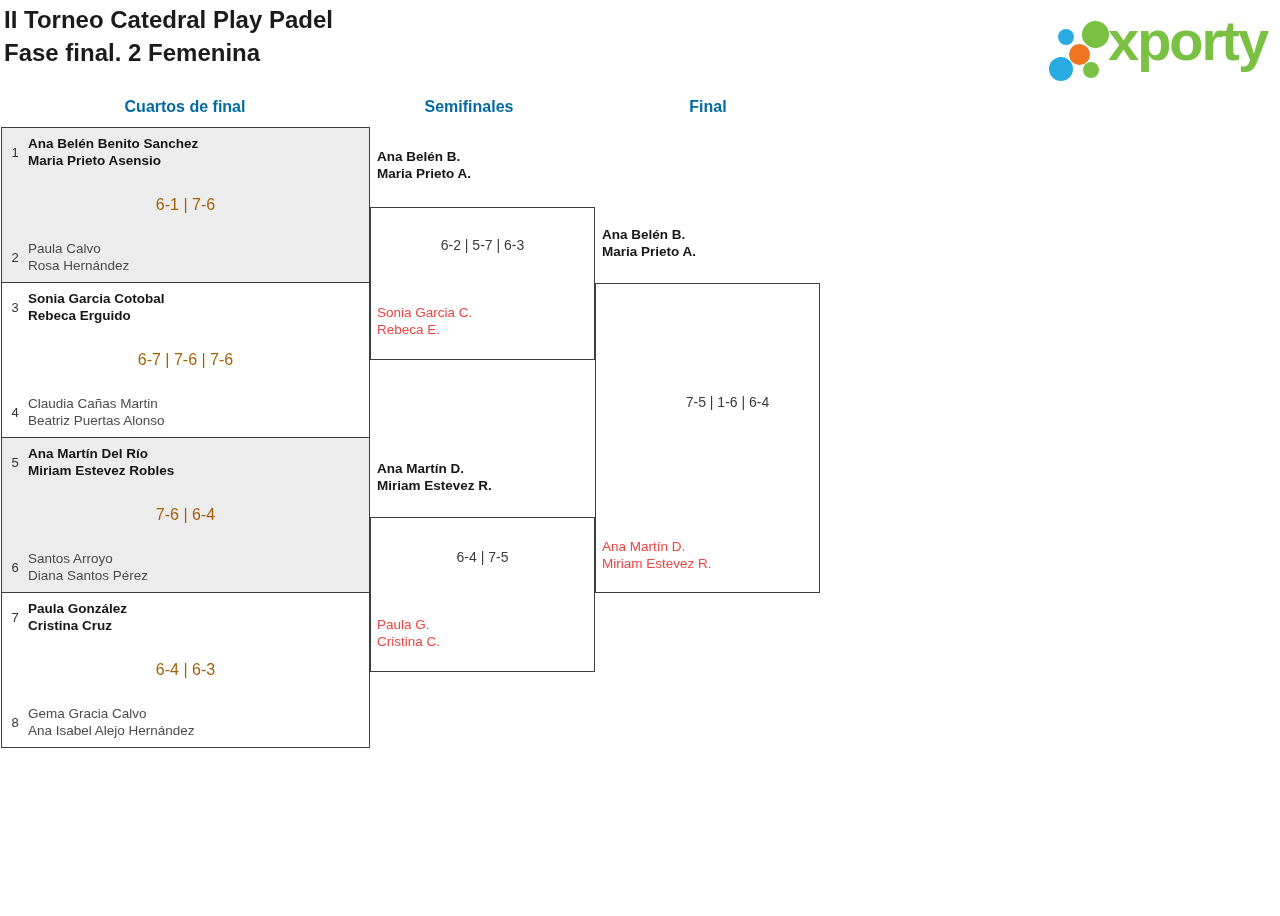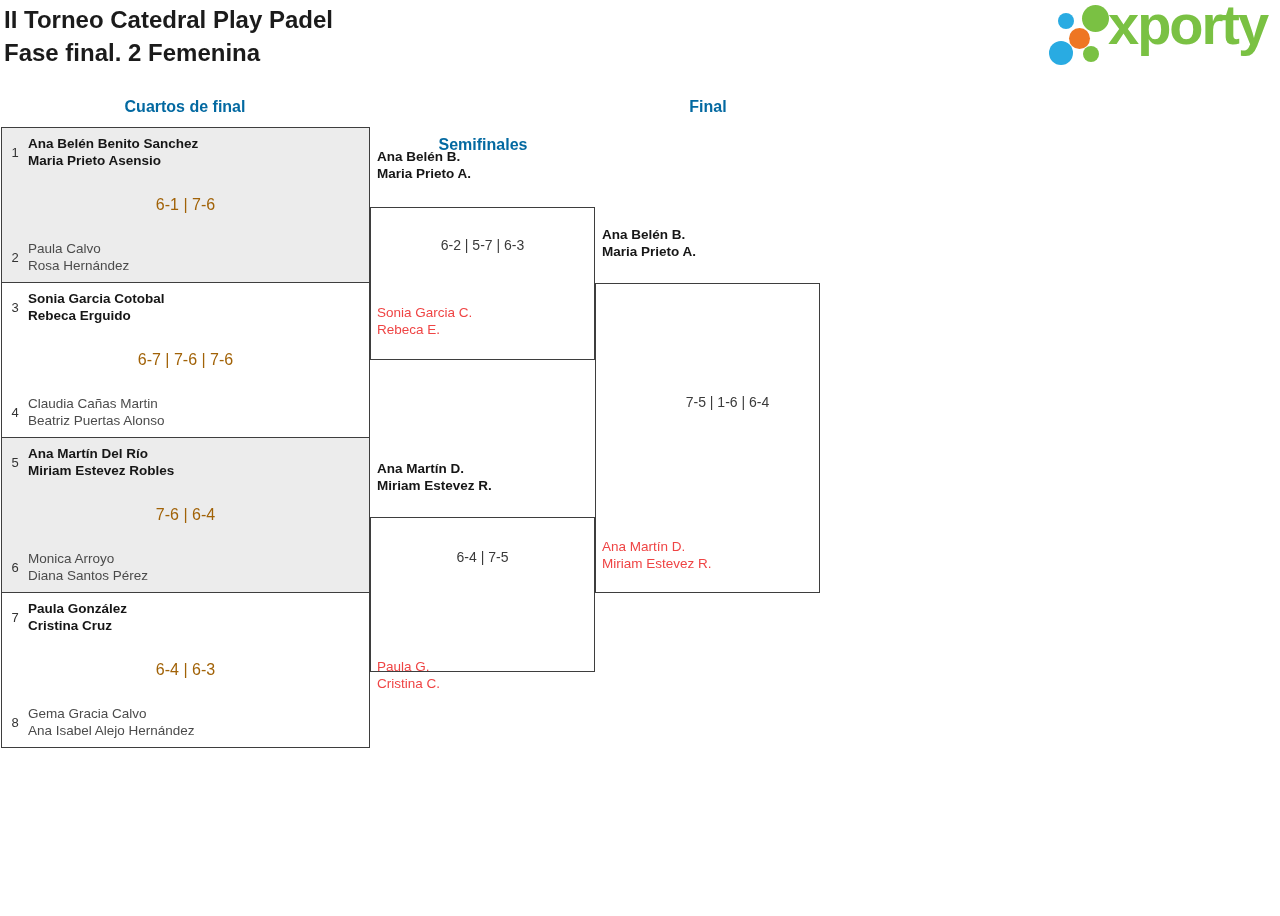--- a/index.html
+++ b/index.html
@@ -5,35 +5,35 @@
   * { margin:0; padding:0; box-sizing:border-box; }
   html,body { background:#ffffff; }
   body { font-family:"Liberation Sans","DejaVu Sans",sans-serif; }
   .page {
     position:relative; width:1280px; height:916px; background:#fff; overflow:hidden;border-radius:19px;
   }
 
   
   .title { position:absolute; left:4px; top:3px; font-size:24px; line-height:33px;
            font-weight:700; color:#1b1b1b; letter-spacing:0; }
-  .logo { position:absolute; left:1046px; top:0; width:230px; height:76px; }
+  .logo { position:absolute; left:1046px; top:16px; width:230px; height:76px; }
   .dot { position:absolute; border-radius:50%; }
   .dot-blue-sm   { left:12px; top:13px; width:16px; height:16px; }
   .dot-green-lg  { left:36px; top:5px;  width:27px; height:27px; }
   .dot-orange    { left:23px; top:28px; width:21px; height:21px; }
   .dot-blue-lg   { left:3px;  top:41px; width:24px; height:24px; }
   .dot-green-sm  { left:37px; top:46px; width:16px; height:16px; }
   .logo-text { position:absolute; left:62px; top:-8px; font-size:56px; font-weight:700;
                letter-spacing:-2px; }
 
   
   .col-header { position:absolute; top:98px; text-align:center; font-size:16px;
                 font-weight:700; color:#0369a1; }
   .col-header.qf { left:0; width:370px; }
-  .col-header.sf { left:370px; width:226px;margin-top:38px; }
+  .col-header.sf { left:356px; width:226px; }
   .col-header.fi { left:595px; width:226px; }
 
   
   .qf-box { position:absolute; left:1px; width:369px; height:156px;
             border:1px solid #3e3e3e; display:flex; flex-direction:column;
             justify-content:space-between; padding:7px 0 8px 0; background:#fff; }
   .qf-box.gray { background:#ececec; }
   .team-row { display:flex; align-items:center; }
   .seed { width:26px; text-align:center; font-size:13px; color:#333; flex:0 0 26px; }
   .team { font-size:13.5px; line-height:17px; color:#4b4b4b; }
@@ -113,21 +113,21 @@
       <span class="seed">5</span>
       <div class="team winner">
         <div>Ana Martín Del Río</div>
         <div>Miriam Estevez Robles</div>
       </div>
     </div>
     <div class="score">7-6 | 6-4</div>
     <div class="team-row">
       <span class="seed">6</span>
       <div class="team">
-        <div>Monica Arroyo</div>
+        <div>Santos Arroyo</div>
         <div>Diana Santos Pérez</div>
       </div>
     </div>
   </div>
 
   <div class="qf-box" style="top:592px;">
     <div class="team-row">
       <span class="seed">7</span>
       <div class="team winner">
         <div>Paula González</div>
@@ -154,21 +154,21 @@
     <div>Sonia Garcia C.</div>
     <div>Rebeca E.</div>
   </div>
 
   <div class="abs-team winner" style="left:377px; top:460px;">
     <div>Ana Martín D.</div>
     <div>Miriam Estevez R.</div>
   </div>
   <div class="br-box sf2-box"></div>
   <div class="abs-score" style="left:370px; top:549px;">6-4 | 7-5</div>
-  <div class="abs-team" style="left:377px; top:616px;margin-top:42px;">
+  <div class="abs-team" style="left:377px; top:616px;">
     <div>Paula G.</div>
     <div>Cristina C.</div>
   </div>
 
   <div class="abs-team winner" style="left:602px; top:226px;">
     <div>Ana Belén B.</div>
     <div>Maria Prieto A.</div>
   </div>
   <div class="br-box fi-box"></div>
   <div class="abs-score" style="left:595px; top:394px;padding-left:40px;">7-5 | 1-6 | 6-4</div>

